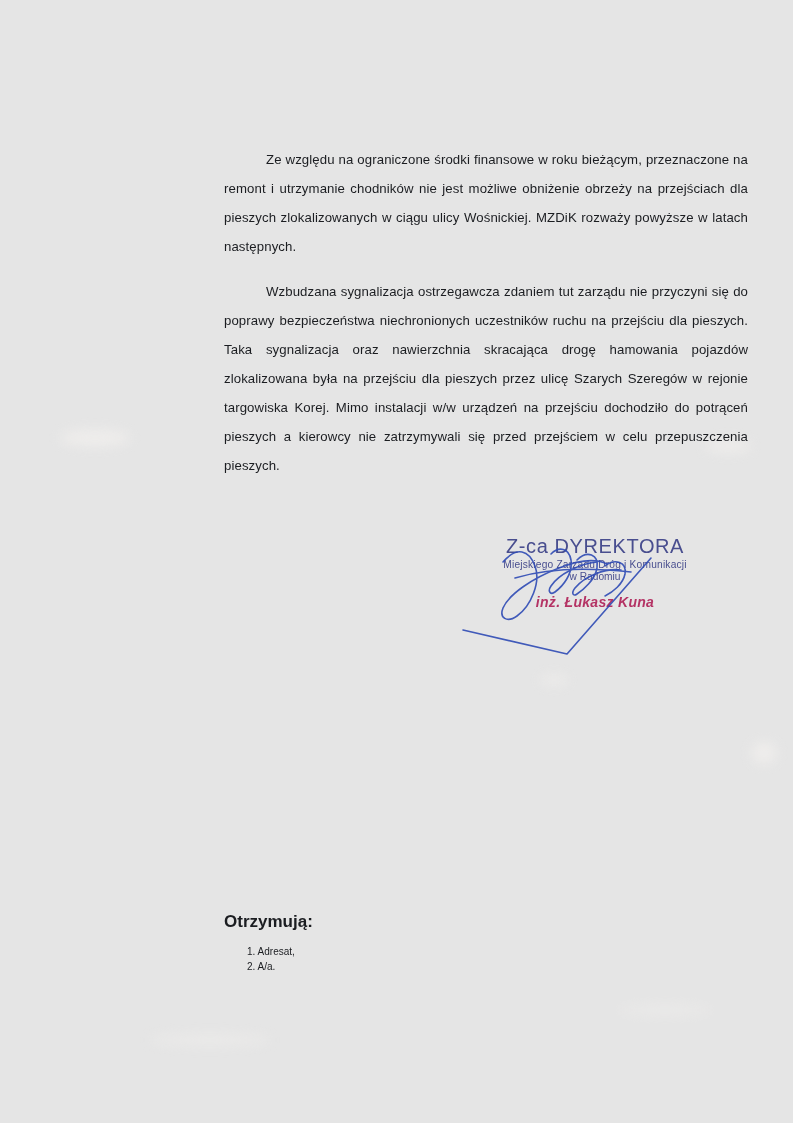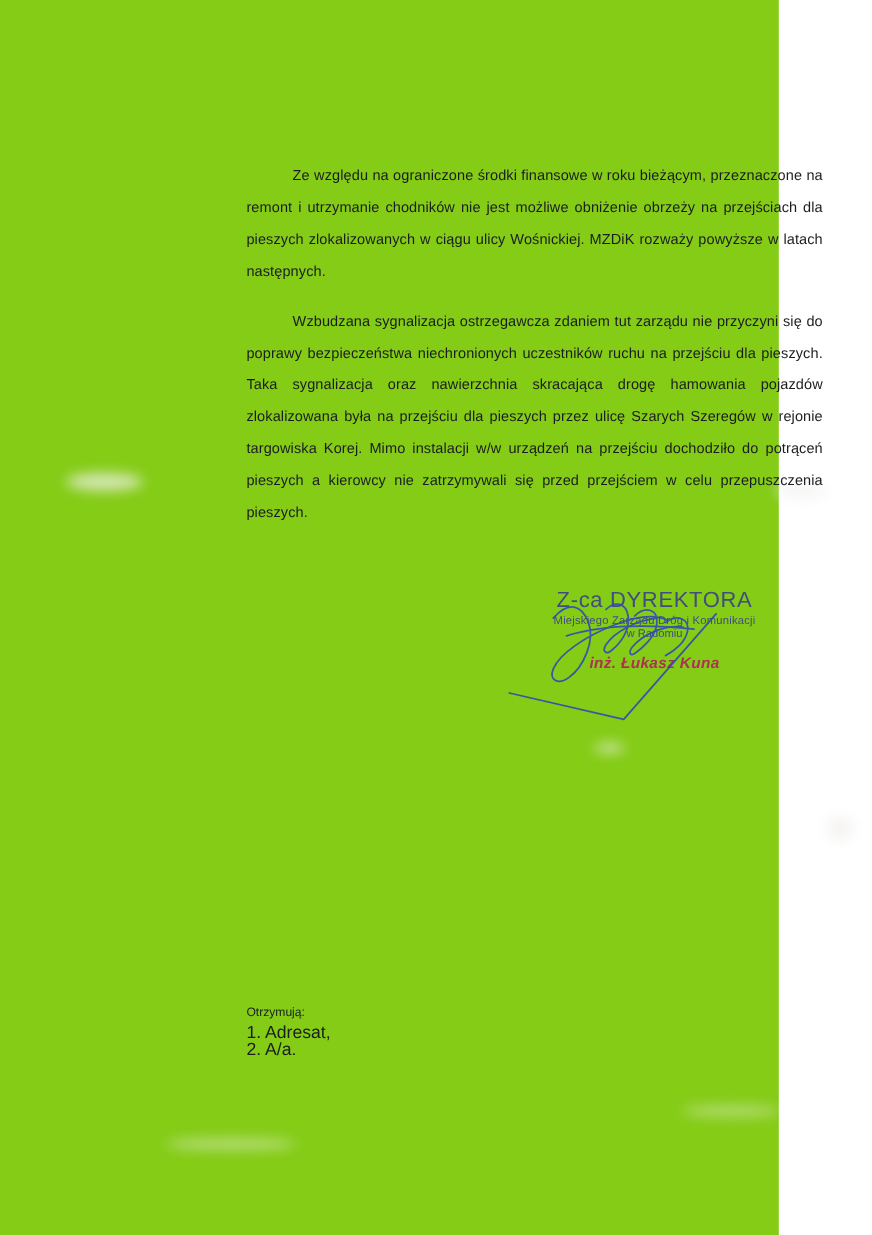--- a/index.html
+++ b/index.html
@@ -12,23 +12,23 @@
     background: #ffffff;
     font-family: "Liberation Sans", sans-serif;
     color: #16181c;
     position: relative;
     overflow: hidden;
   }
   .page {
     position: absolute;
     left: 0;
     top: 0;
-    width: 708px;
+    width: 793px;
     height: 1123px;
-    background: #84cc16;
+    background: #e5e5e5;
   }
   
   .scan-blotch {
     position: absolute;
     border-radius: 50%;
     background: #f2f0ee;
     filter: blur(6px);
     opacity: .75;
     pointer-events: none;
   }
@@ -103,26 +103,27 @@
   .recipients {
     position: absolute;
     left: 224px;
     top: 914px;
     width: 300px;
     font-size: 11.4px;
     line-height: 15.5px;
     color: #1b1d21;
   }
   .recipients .rhead {
-    font-weight: normal;
-    font-size: 11px;
-    margin-bottom: 2px;
+    font-weight: bold;
+    font-size: 17px;
+    margin-bottom: 14px;
   }
   .recipients .ritem {
-    font-size: 16px;
+    font-size: 10px;
+    margin-left: 23px;
   }
 </style>
 </head>
 <body>
 
 <div class="page">
 
   <div class="scan-blotch" style="left:60px; top:430px; width:70px; height:16px;"></div>
   <div class="scan-blotch" style="left:705px; top:440px; width:46px; height:12px;"></div>
   <div class="scan-blotch" style="left:752px; top:742px; width:24px; height:22px;"></div>

